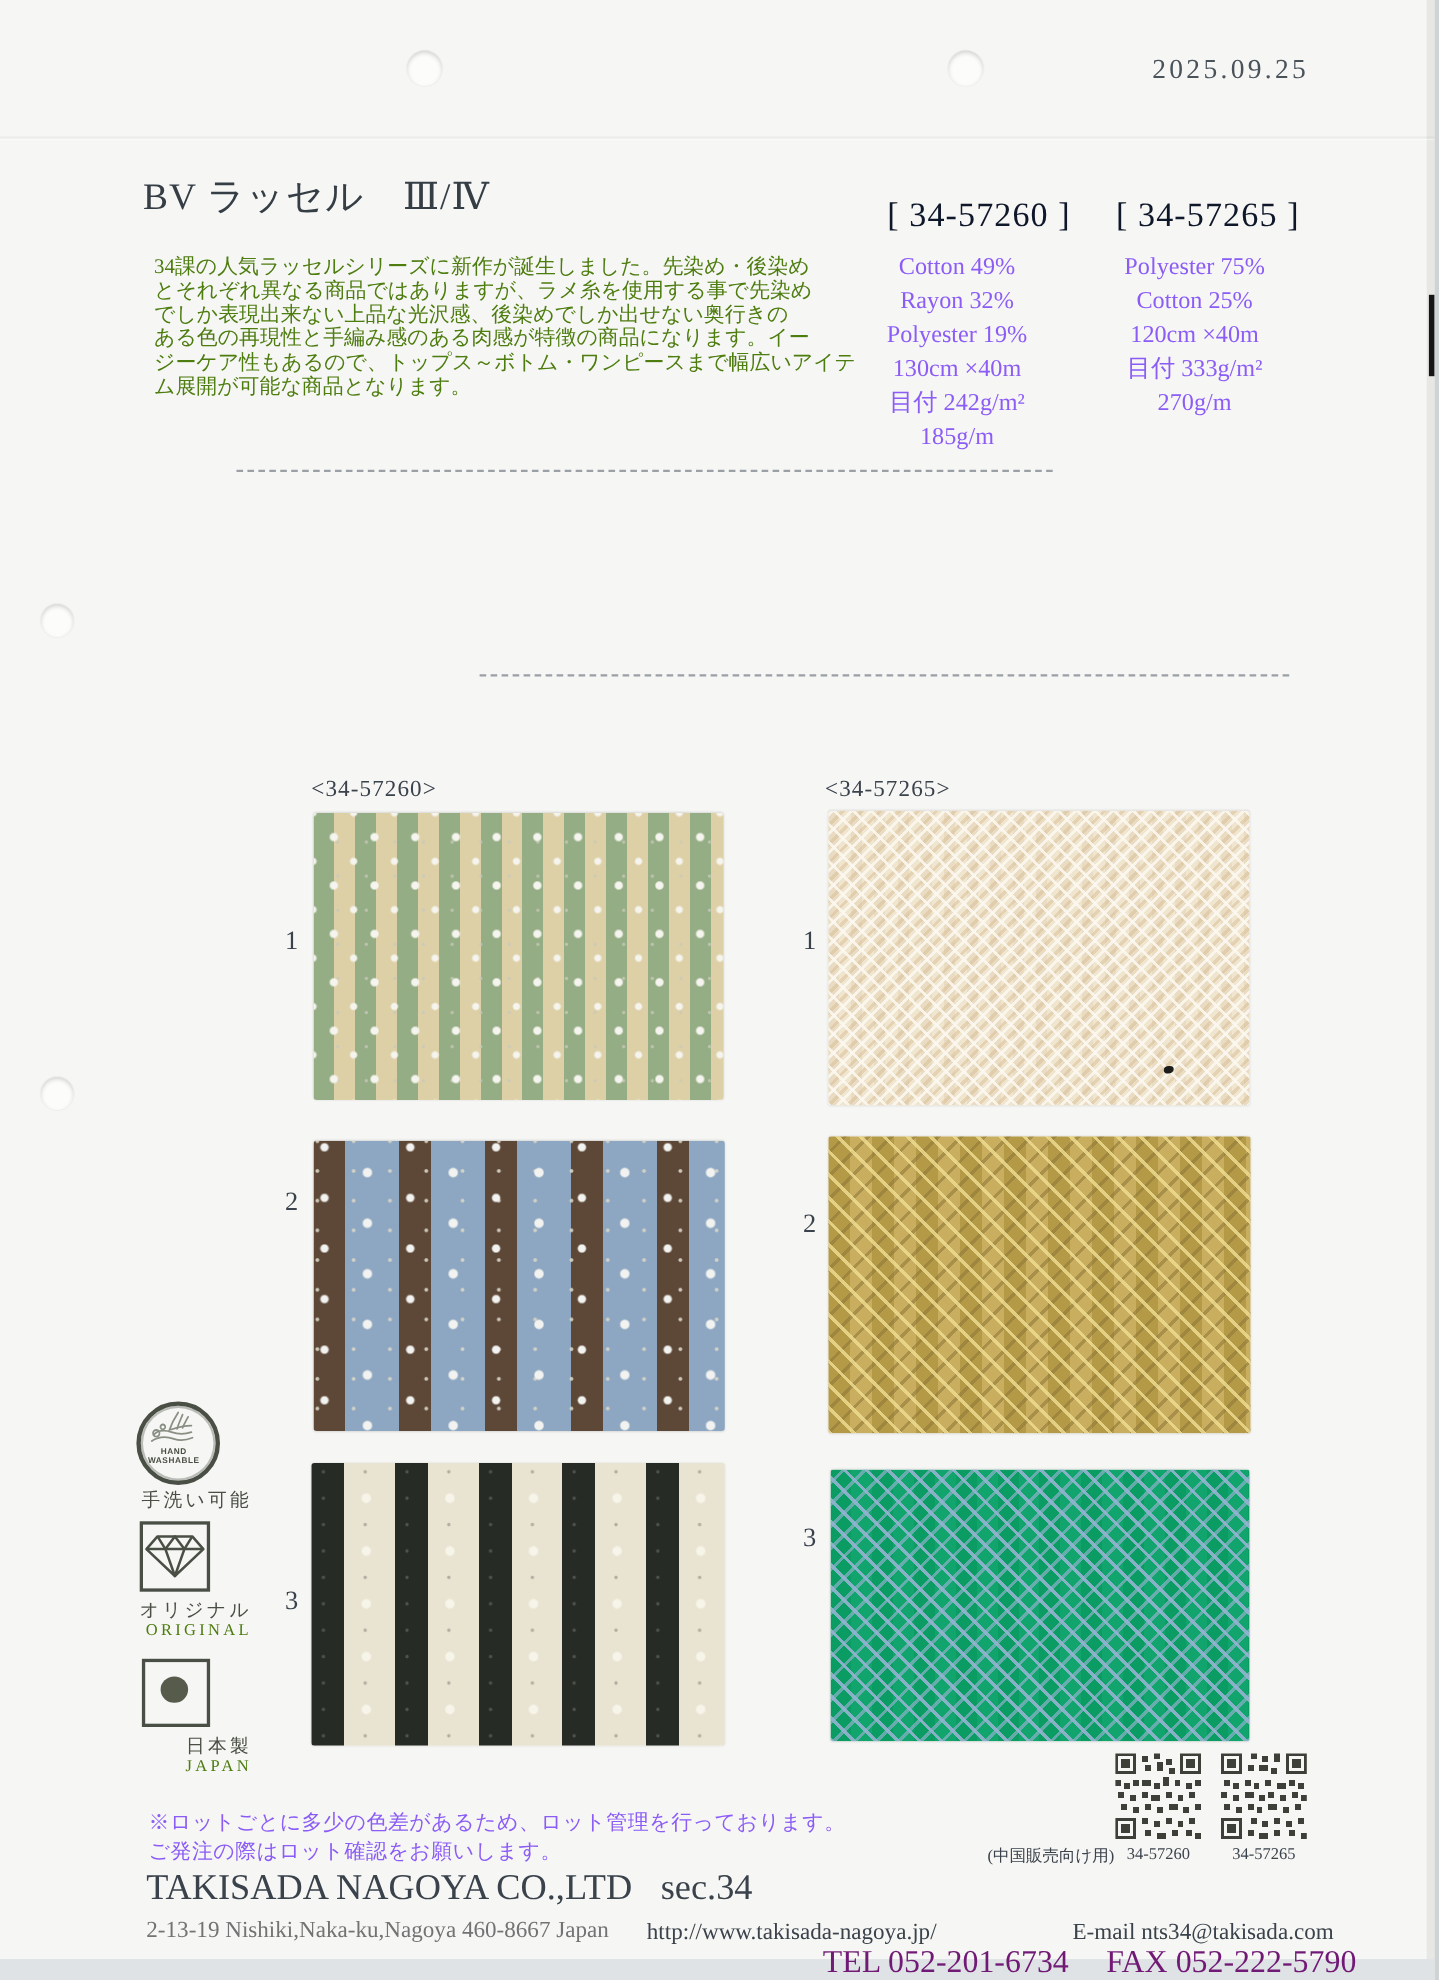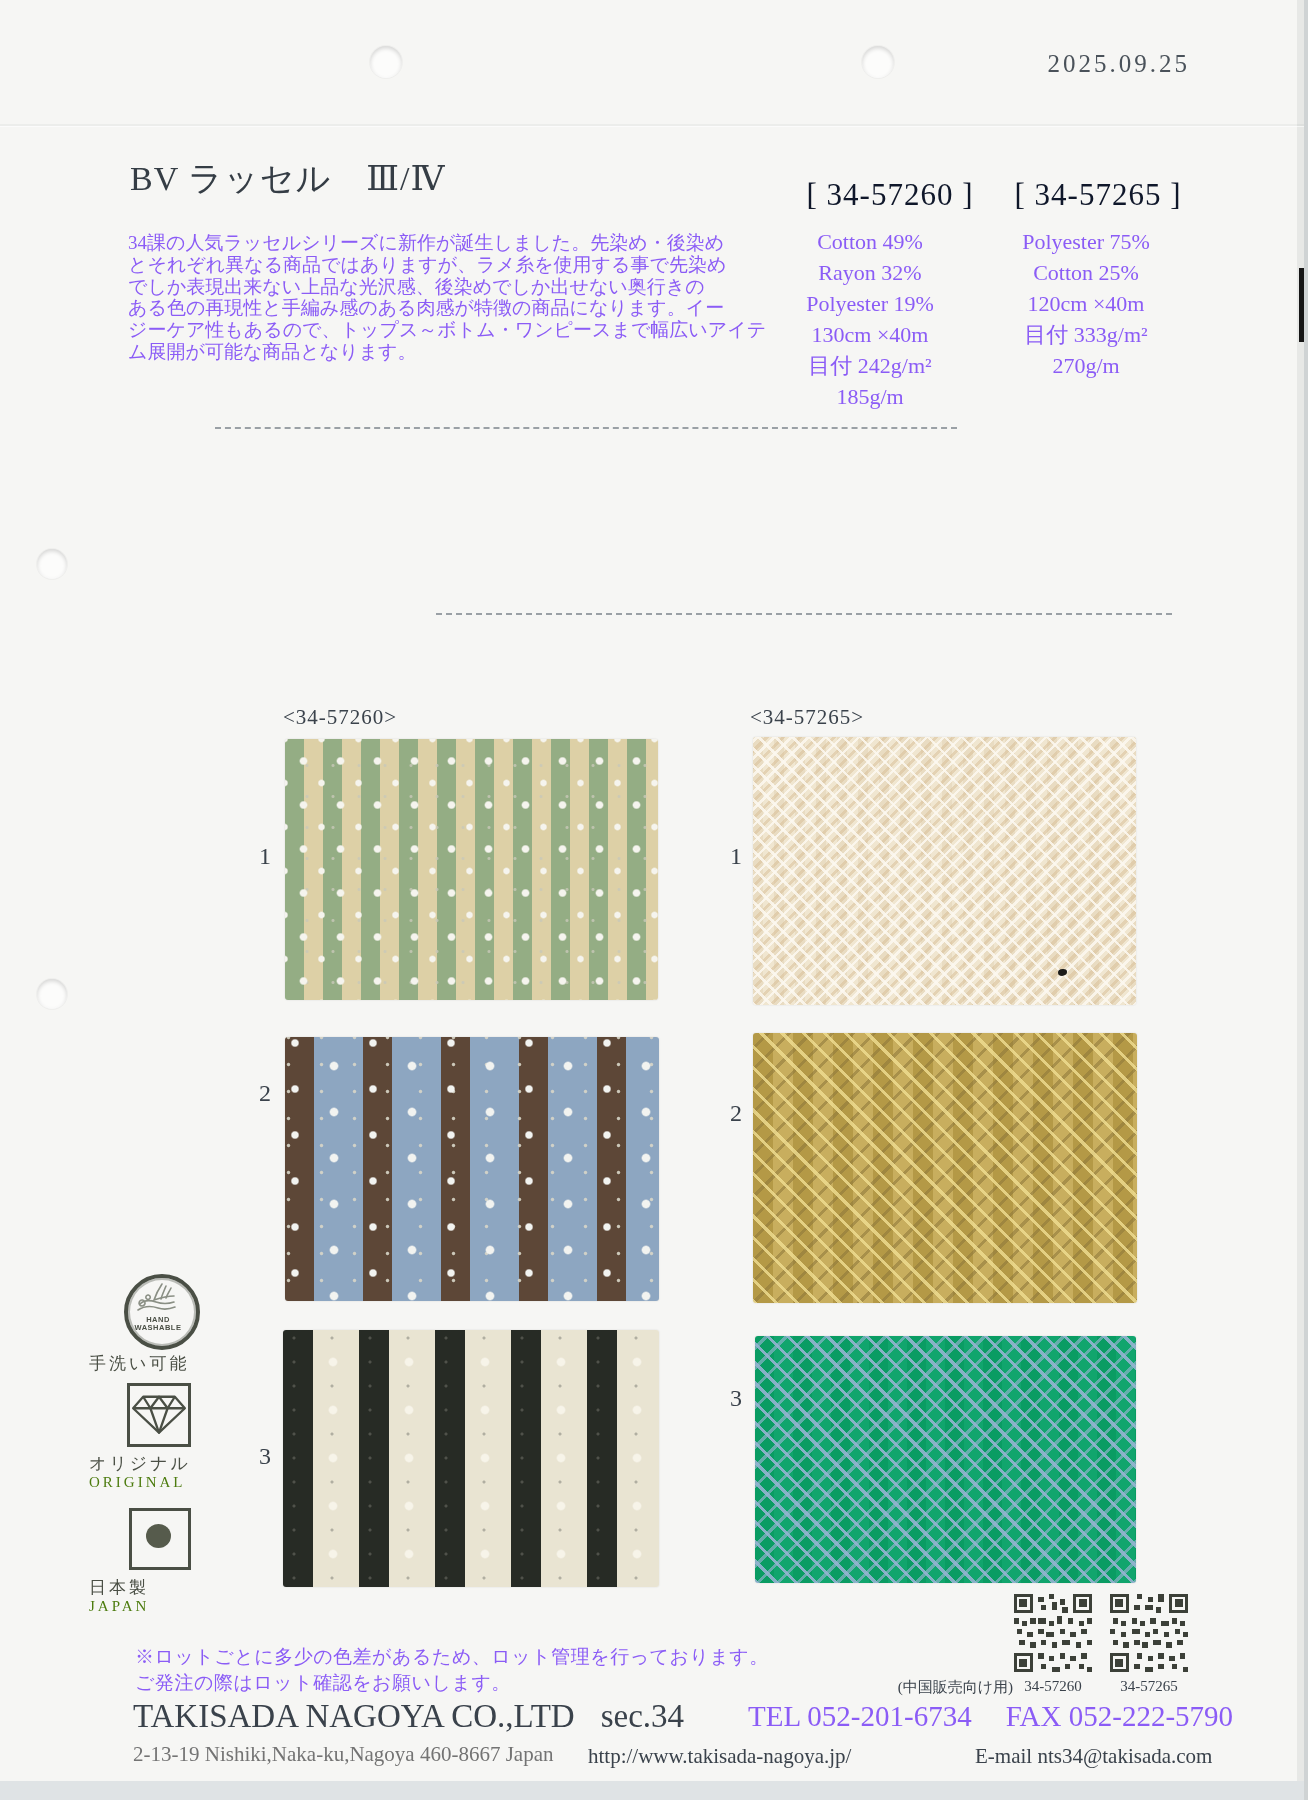--- a/index.html
+++ b/index.html
@@ -13,21 +13,21 @@
   
   .edge-right{left:1297px;top:0;width:11px;height:1800px;background:#e7e8e6;}
   .edge-bottom{left:0;top:1781px;width:1308px;height:19px;background:#dfe3e5;}
   .crease{left:0;top:124px;width:1308px;height:2px;background:rgba(90,95,100,0.06);box-shadow:0 1px 0 rgba(255,255,255,0.6);}
   .black-mark{left:1299px;top:268px;width:9px;height:74px;background:#161616;}
   .punch{border-radius:50%;background:#fcfcfb;
     box-shadow:inset 0 2px 4px rgba(0,0,0,0.16), inset 0 -1px 2px rgba(255,255,255,0.9), 0 0 0 1px rgba(0,0,0,0.03);}
   
   .date{left:1020px;top:50px;width:170px;text-align:right;font-size:25px;letter-spacing:3px;color:#4a525a;}
   .title{left:130px;top:156px;font-size:34px;letter-spacing:1px;color:#353d45;}
-  .desc{left:128px;top:232px;font-size:19px;line-height:21.8px;white-space:pre;color:#8b5cf6;}
+  .desc{left:140px;top:232px;font-size:19px;line-height:21.8px;white-space:pre;color:#4d7c0f;}
   .code{font-size:31px;letter-spacing:1px;color:#0f172a;text-align:center;}
   .code1{left:790px;top:177px;width:200px;}
   .code2{left:1000px;top:177px;width:196px;}
   .speccol{font-size:22px;line-height:31px;text-align:center;color:#8b5cf6;}
   .speccol div{height:31px;}
   .spec1{left:760px;top:226px;width:220px;}
   .spec2{left:980px;top:226px;width:212px;}
   .dash{border-top:2px dashed #9aa0a5;height:0;}
   .dash1{left:215px;top:427px;width:742px;}
   .dash2{left:436px;top:613px;width:736px;}
@@ -75,31 +75,31 @@
       repeating-linear-gradient(90deg,#0a9c63 0 19px,#11a56d 19px 38px);
   }
   .speck{width:9px;height:7px;background:#1c1c1a;border-radius:50% 40% 55% 45%;}
   
   .cert-circle{left:124px;top:1274px;width:68px;height:68px;border:4px solid #4a4f45;border-radius:50%;
     box-shadow:inset 0 0 0 2px rgba(74,79,69,0.35);background:#f6f6f4;}
   .cert-sq{border:3px solid #4a4f45;background:#f6f6f4;}
   .cert-sq.orig{left:127px;top:1383px;width:58px;height:58px;}
   .cert-sq.japan{left:129px;top:1508px;width:56px;height:56px;}
   .japan-dot{left:146px;top:1524px;width:25px;height:24px;border-radius:50%;background:#565b4c;}
-  .cert-cap{width:140px;left:89px;text-align:left;color:#4a4f45;}
+  .cert-cap{width:140px;left:89px;text-align:right;color:#4a4f45;}
   .cap-jp{font-size:17px;letter-spacing:3px;}
   .cap-en{font-size:15px;letter-spacing:3px;color:#4d7c0f;}
   .handwash-text{left:124px;top:1316px;width:68px;text-align:center;font-size:7.5px;font-weight:bold;
     letter-spacing:0.5px;color:#4a4f45;line-height:8px;font-family:"Liberation Sans","DejaVu Sans",sans-serif;}
   
   .note{left:135px;font-size:19px;color:#8b5cf6;letter-spacing:0.5px;}
   .company{left:133px;top:1698px;font-size:33px;color:#3a424b;}
   .company .sec{margin-left:26px;}
   .address{left:133px;top:1742px;font-size:21px;color:#737373;}
-  .telfax{left:748px;top:1700px;font-size:29px;color:#8b5cf6;}
+  .telfax{left:748px;top:1768px;font-size:29px;color:#701a75;}
   .telfax .fax{margin-left:34px;}
   .url{left:588px;top:1744px;font-size:21px;color:#3a424b;}
   .email{left:975px;top:1744px;font-size:21px;color:#3a424b;}
   .qr{width:78px;height:78px;}
   .qr svg{width:100%;height:100%;}
   .qrlabel{width:100px;text-align:center;font-size:15px;color:#3a424b;}
   .qrnote{left:888px;top:1678px;width:125px;text-align:right;font-size:15px;color:#3a424b;}
 </style>
 </head>
 <body>

